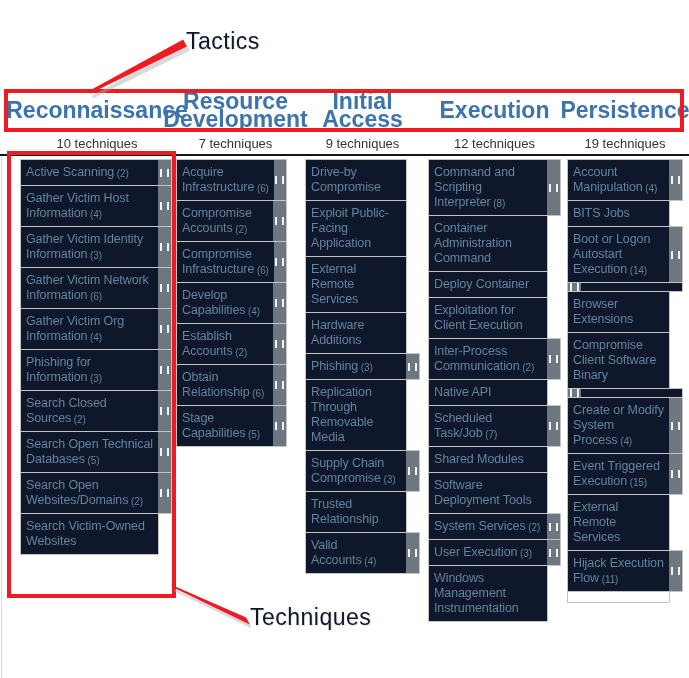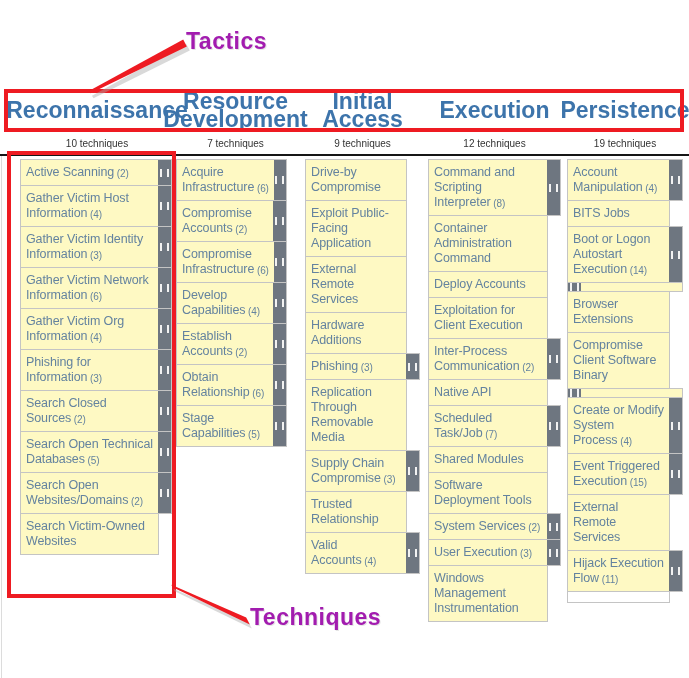--- a/index.html
+++ b/index.html
@@ -3,56 +3,56 @@
 <meta charset="utf-8">
 <style>
   html,body{margin:0;padding:0;}
   body{
     width:689px;height:678px;position:relative;overflow:hidden;
     background:#ffffff;
     font-family:"Liberation Sans", sans-serif;
   }
   
   .ann-label{
-    position:absolute;color:#a21caf;font-weight:bold;font-size:23px;
+    position:absolute;color:#0f172a;font-weight:normal;font-size:23px;
     letter-spacing:0.5px; z-index:12; text-shadow:1px 1px 0 rgba(180,180,180,.35);
   }
   #tactics-label{left:186px;top:28px;}
   #techniques-label{left:250px;top:604px;}
   .ann-box{
     position:absolute;border:4px solid #ee1b22;z-index:9;pointer-events:none;
     background:transparent;
   }
   #tactics-box{left:4px;top:89px;width:672px;height:35px;}
   #techniques-box{left:7px;top:151px;width:161px;height:439px;}
   #arrow-svg{position:absolute;left:0;top:0;z-index:11;pointer-events:none;}
   
   #black-rule{position:absolute;left:0;top:154px;width:689px;height:2px;background:#161616;}
   #left-rule{position:absolute;left:1px;top:156px;width:1px;height:522px;background:#dcdcdc;}
   .hcell{
     position:absolute;top:91px;height:38px;display:flex;align-items:center;justify-content:center;
     text-align:center;font-weight:bold;font-size:23px;line-height:18px;color:#3d74ab;z-index:3;
   }
   .ccell{
     position:absolute;top:134px;height:18px;display:flex;align-items:center;justify-content:center;
-    font-size:10px;color:#333333;text-align:right;
+    font-size:13px;color:#333333;text-align:right;
   }
   .hpos-0{left:21px;width:152px}
   .hpos-1{left:180px;width:111px}
   .hpos-2{left:305px;width:115px}
   .hpos-3{left:428px;width:133px}
   .hpos-4{left:567px;width:116px}
   .col{position:absolute;top:159px;}
   .colpos-0{left:20px;width:139px}
   .colpos-1{left:176px;width:98px}
   .colpos-2{left:305px;width:102px}
   .colpos-3{left:428px;width:120px}
   .colpos-4{left:567px;width:103px}
   .cell{
-    box-sizing:border-box;border:1px solid #c4c4c4;background:#fef9c3;
+    box-sizing:border-box;border:1px solid #c4c4c4;background:#0f172a;
     display:flex;align-items:stretch;width:100%;margin-top:-1px;
   }
   .cell:first-child{margin-top:0;}
   .cell.sub{width:calc(100% + 13px);}
   .cell .txt{
     flex:1;padding:5px 5px;font-size:12.5px;line-height:15px;color:#64839f;
     letter-spacing:-0.1px;cursor:pointer;
   }
   .cell .side{
     width:13px;background:#6e7680;display:flex;align-items:center;justify-content:center;
@@ -241,21 +241,21 @@
       <div class="cell sub">
         <div class="txt"><span>Command and Scripting Interpreter</span><span class="cnt">&nbsp;(8)</span></div>
         <div class="side">
           <div class="bars"></div>
         </div>
       </div>
       <div class="cell">
         <div class="txt"><span>Container Administration Command</span></div>
       </div>
       <div class="cell">
-        <div class="txt"><span>Deploy Accounts</span></div>
+        <div class="txt"><span>Deploy Container</span></div>
       </div>
       <div class="cell">
         <div class="txt"><span>Exploitation for Client Execution</span></div>
       </div>
       <div class="cell sub">
         <div class="txt"><span>Inter-Process Communication</span><span class="cnt">&nbsp;(2)</span></div>
         <div class="side">
           <div class="bars"></div>
         </div>
       </div>

